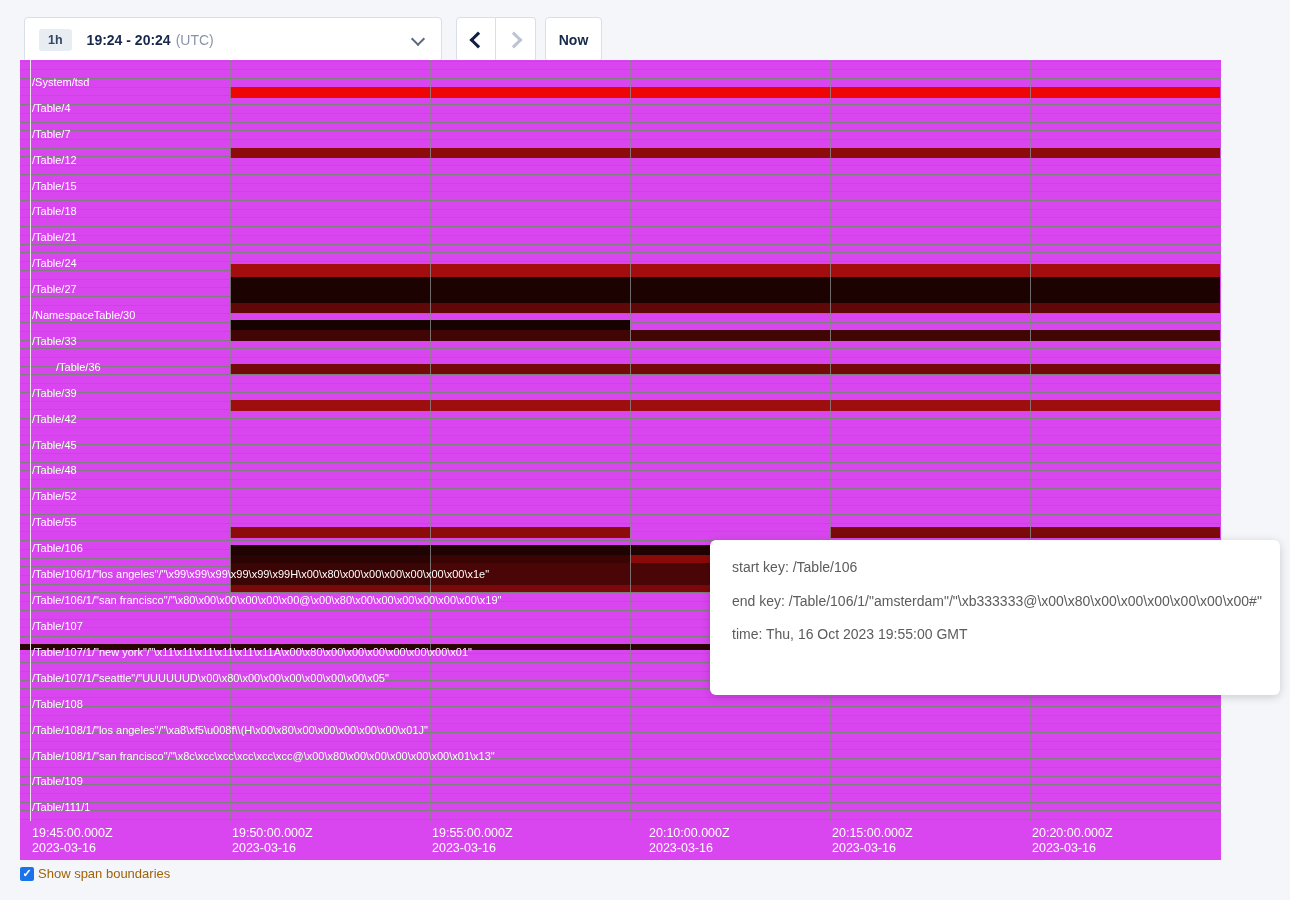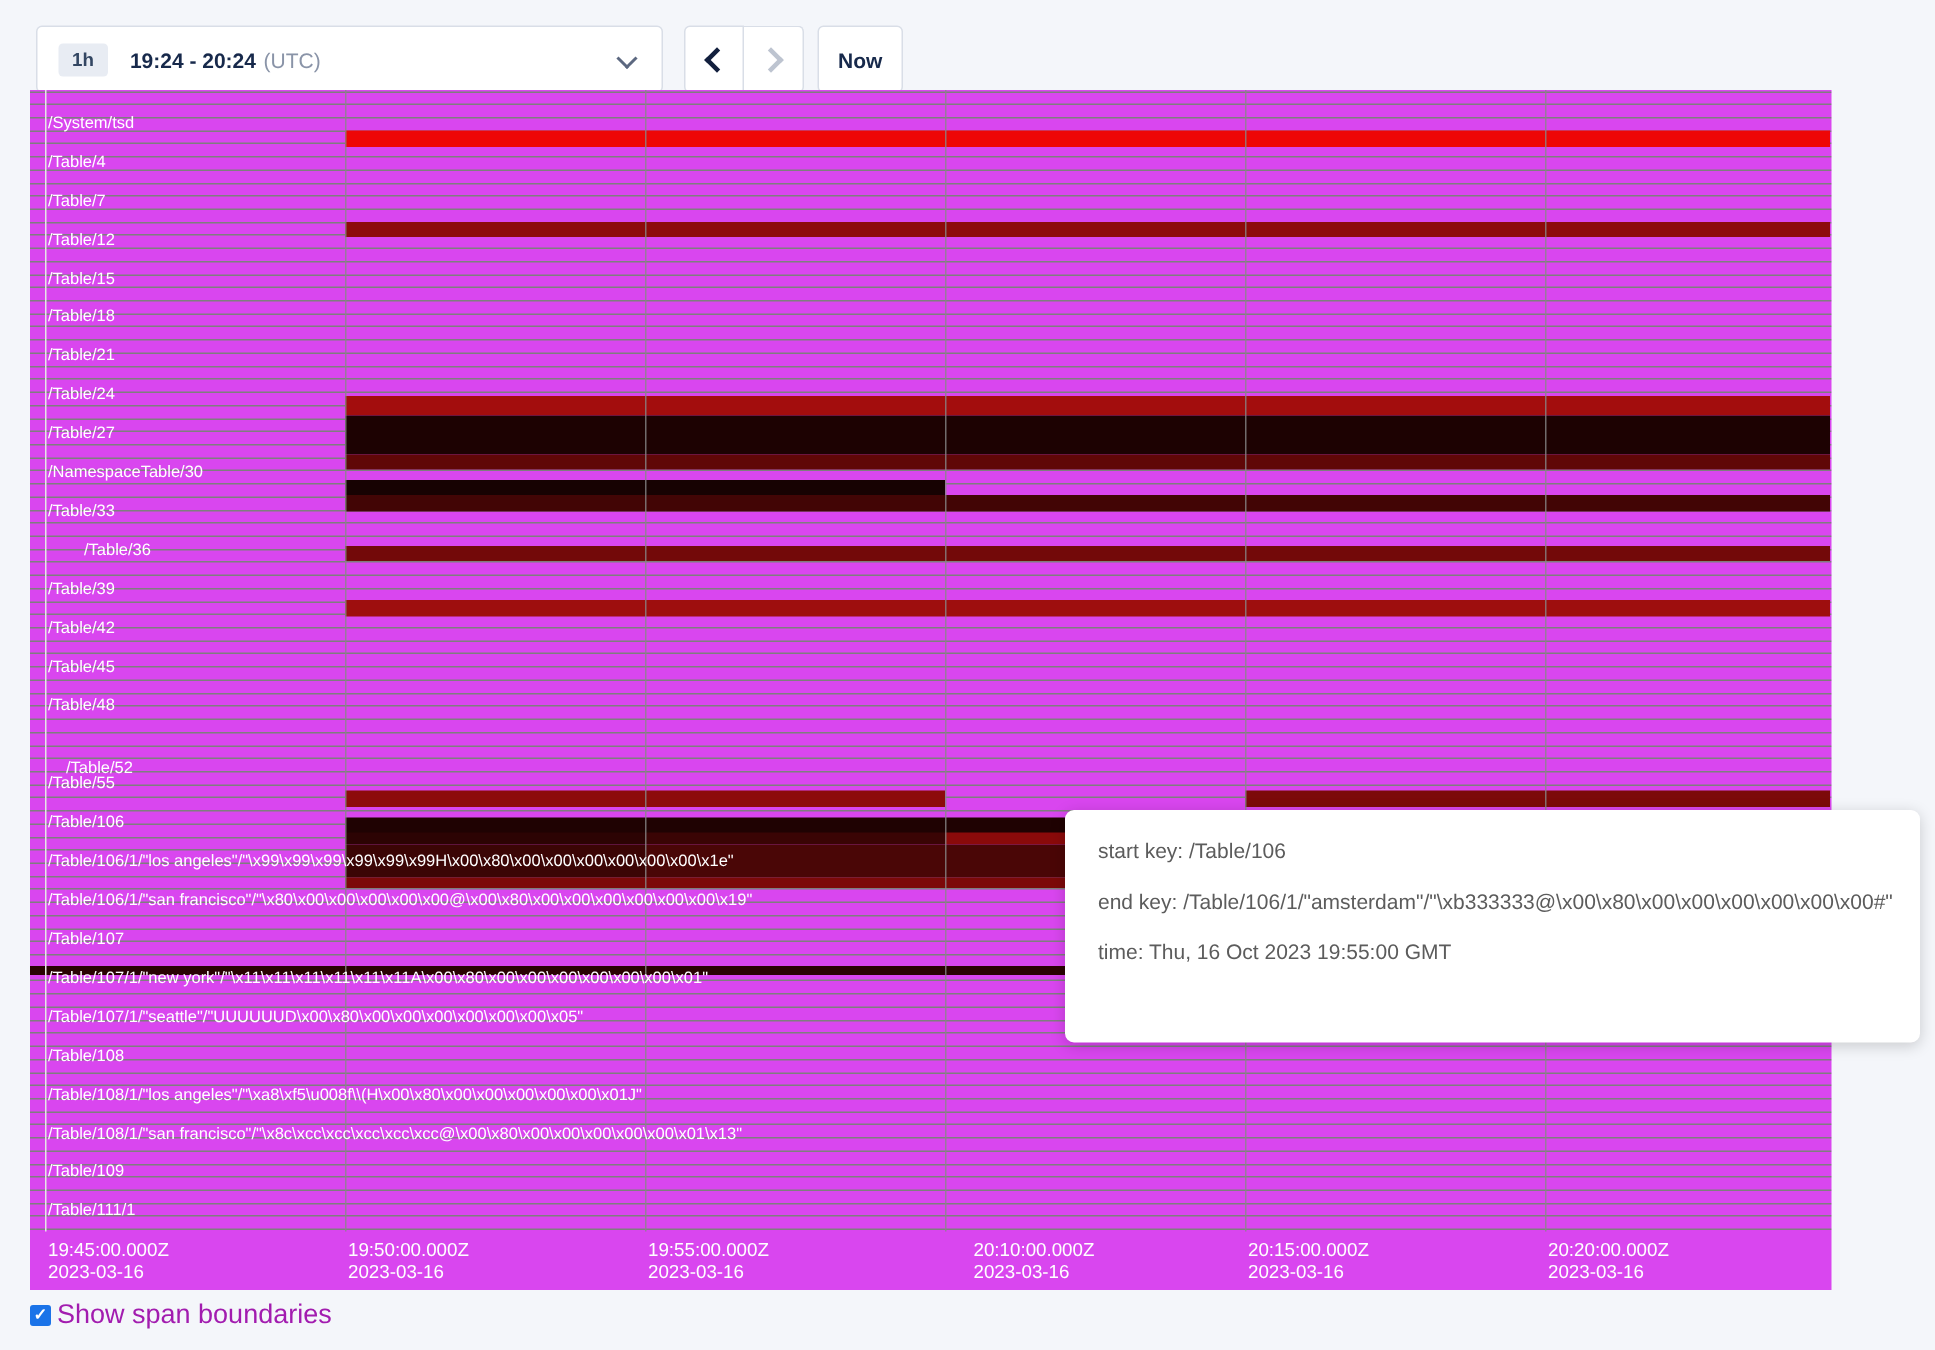--- a/index.html
+++ b/index.html
@@ -56,21 +56,21 @@
   }
   .kv-tooltip .tline{
     font-size:14px;color:#5c5c5c;line-height:20px;margin-bottom:13.5px;white-space:nowrap;overflow:hidden;
   }
   
   .footer-row{position:absolute;left:20px;top:866px;display:flex;align-items:center;}
   .cbx{
     width:14px;height:14px;background:#1a73e8;border-radius:2px;display:flex;
     align-items:center;justify-content:center;color:#fff;font-size:11px;font-weight:700;cursor:pointer;
   }
-  .cbx-label{margin-left:4px;font-size:18px;color:#a21caf;}
+  .cbx-label{margin-left:4px;font-size:13px;color:#a16207;}
 </style>
 </head>
 <body>
 
 <div class="time-selector">
   <span class="duration-badge">1h</span>
   <span class="range-text">19:24 - 20:24</span>
   <span class="utc-text">(UTC)</span>
   <span class="chev chev-down"></span>
 </div>
@@ -209,21 +209,21 @@
     <div class="rowlabel" style="top: 171px;">/Table/21</div>
     <div class="rowlabel" style="top: 197px;">/Table/24</div>
     <div class="rowlabel" style="top: 223px;">/Table/27</div>
     <div class="rowlabel" style="top: 249px;">/NamespaceTable/30</div>
     <div class="rowlabel" style="top: 275px;">/Table/33</div>
     <div class="rowlabel" style="top: 301px; margin-left: 24px;">/Table/36</div>
     <div class="rowlabel" style="top: 327px;">/Table/39</div>
     <div class="rowlabel" style="top: 353px;">/Table/42</div>
     <div class="rowlabel" style="top: 379px;">/Table/45</div>
     <div class="rowlabel" style="top: 404px;">/Table/48</div>
-    <div class="rowlabel" style="top: 446px; padding-left: 12px;">/Table/52</div>
+    <div class="rowlabel" style="top: 430px;">/Table/52</div>
     <div class="rowlabel" style="top: 456px;">/Table/55</div>
     <div class="rowlabel" style="top: 482px;">/Table/106</div>
     <div class="rowlabel" style="top: 508px;">/Table/106/1/"los angeles"/"\x99\x99\x99\x99\x99\x99H\x00\x80\x00\x00\x00\x00\x00\x00\x1e"</div>
     <div class="rowlabel" style="top: 534px;">/Table/106/1/"san francisco"/"\x80\x00\x00\x00\x00\x00@\x00\x80\x00\x00\x00\x00\x00\x00\x19"</div>
     <div class="rowlabel" style="top: 560px;">/Table/107</div>
     <div class="rowlabel" style="top: 586px;">/Table/107/1/"new york"/"\x11\x11\x11\x11\x11\x11A\x00\x80\x00\x00\x00\x00\x00\x00\x01"</div>
     <div class="rowlabel" style="top: 612px;">/Table/107/1/"seattle"/"UUUUUUD\x00\x80\x00\x00\x00\x00\x00\x00\x05"</div>
     <div class="rowlabel" style="top: 638px;">/Table/108</div>
     <div class="rowlabel" style="top: 664px;">/Table/108/1/"los angeles"/"\xa8\xf5\u008f\\(H\x00\x80\x00\x00\x00\x00\x00\x01J"</div>
     <div class="rowlabel" style="top: 690px;">/Table/108/1/"san francisco"/"\x8c\xcc\xcc\xcc\xcc\xcc@\x00\x80\x00\x00\x00\x00\x00\x01\x13"</div>

